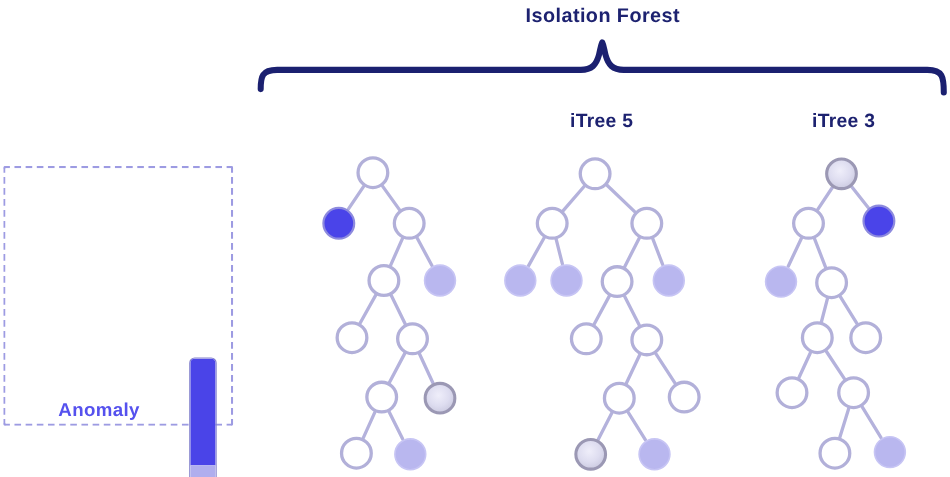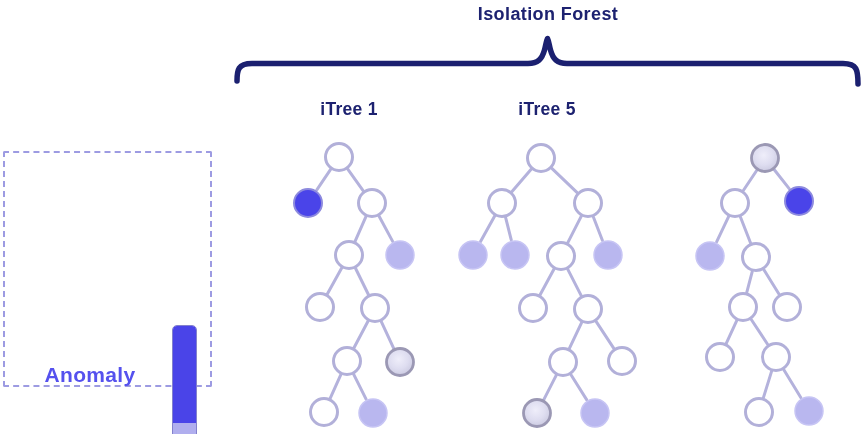--- a/index.html
+++ b/index.html
@@ -19,21 +19,21 @@
   }
   .tree-label.t1{left:289px;}
   .tree-label.t2{left:487px;}
   .tree-label.t3{left:707px;}
   .legend{
     position:absolute;left:3px;top:151px;width:209px;height:236px;
     border:2px dashed #9d9be2;border-radius:2px;box-sizing:border-box;
   }
   .legend-anomaly{
     position:absolute;left:15px;top:210px;width:140px;text-align:center;
-    font-size:21px;font-weight:800;letter-spacing:.3px;color:#5551ee;
+    font-size:17px;font-weight:800;letter-spacing:.3px;color:#5551ee;
   }
   .legend-bar{
     position:absolute;left:167px;top:172px;width:25px;height:196px;
     border:1px solid #8381cc;border-radius:5px;overflow:hidden;box-sizing:border-box;
     display:flex;flex-direction:column;
   }
   .bar-top{height:97px;background:#4a44e8;}
   .bar-bottom{flex:1;background:#b0aeee;}
   .edge{stroke-width:3;stroke-linecap:round;fill:none;}
   .brace{fill:none;stroke-width:5.5;stroke-linecap:round;stroke-linejoin:round;}
@@ -122,22 +122,22 @@
         <circle cx="787" cy="307" r="13.5" fill="#ffffff" stroke="#b2b0d9" stroke-width="3"></circle>
         <circle cx="720" cy="357" r="13.5" fill="#ffffff" stroke="#b2b0d9" stroke-width="3"></circle>
         <circle cx="776" cy="357" r="13.5" fill="#ffffff" stroke="#b2b0d9" stroke-width="3"></circle>
         <circle cx="759" cy="412" r="13.5" fill="#ffffff" stroke="#b2b0d9" stroke-width="3"></circle>
         <circle cx="809" cy="411" r="14" fill="#b9b7ef" stroke="#c7c5f4" stroke-width="1.5"></circle>
       </g>
     </svg>
 
   <div class="title">Isolation Forest</div>
 
-  <div class="tree-label t1">iTree 1</div>
   <div class="tree-label t2">iTree 5</div>
+  <div class="tree-label t3">iTree 3</div>
 
   <div class="legend">
     <div class="legend-anomaly">Anomaly</div>
 
     <div class="legend-bar">
       <div class="bar-top"></div>
       <div class="bar-bottom"></div>
     </div>
   </div>
 

